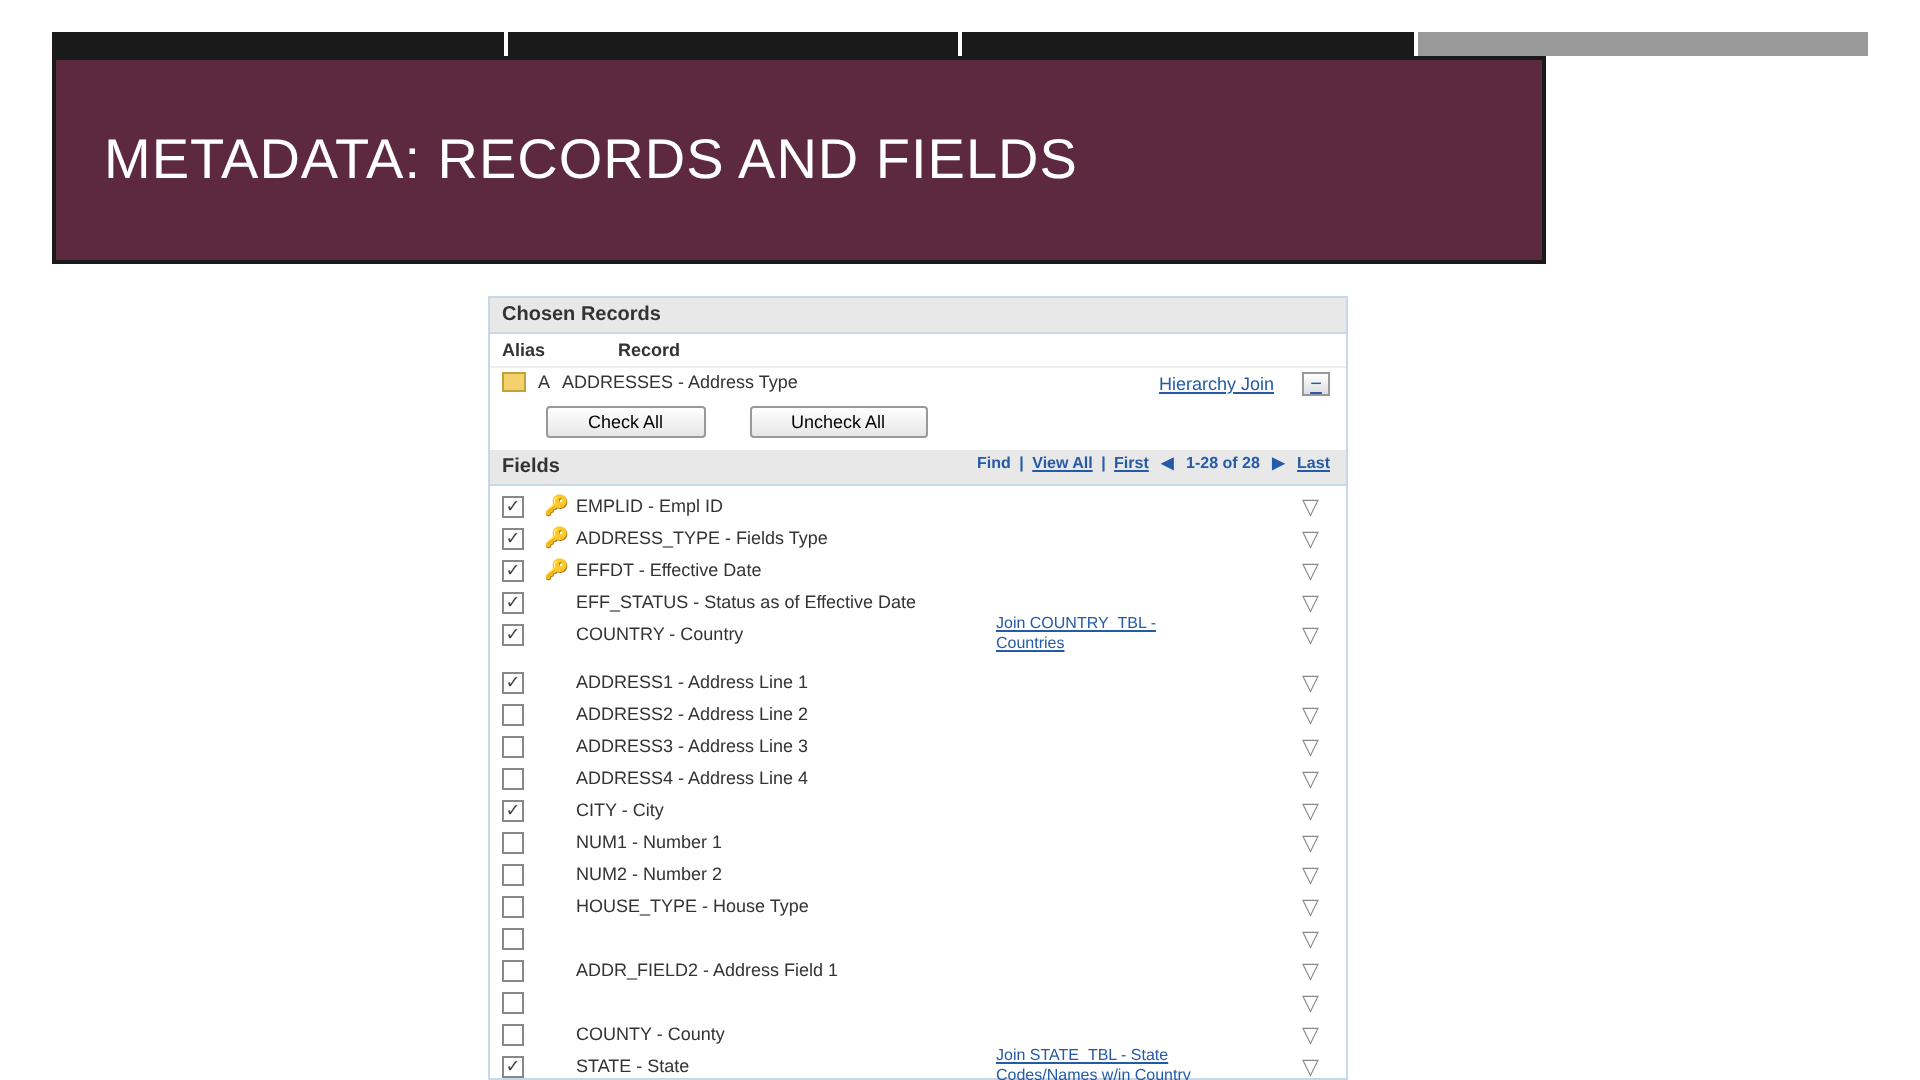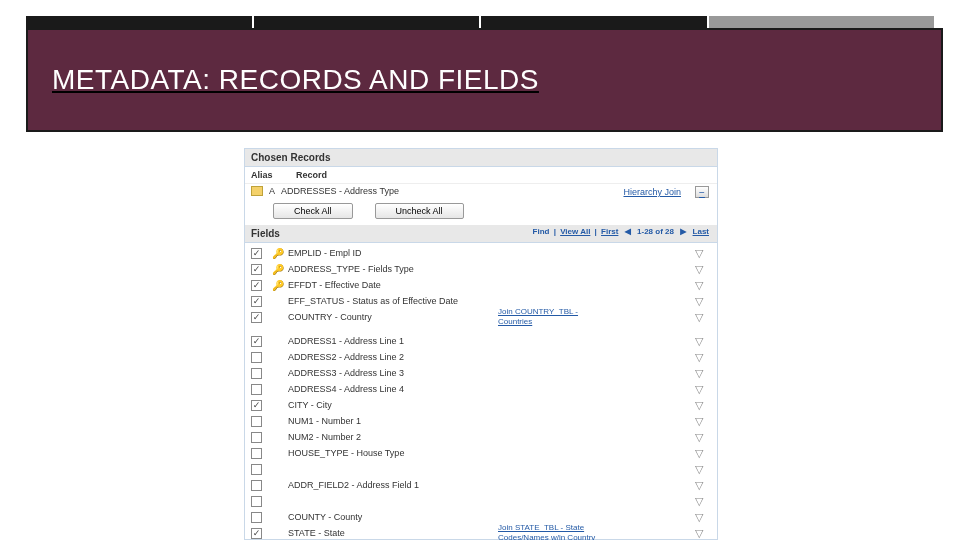--- a/index.html
+++ b/index.html
@@ -1,24 +1,24 @@
 <!DOCTYPE html>
 <html><head>
 <meta charset="utf-8">
 <style>
   * { box-sizing: border-box; margin: 0; padding: 0; }
   body { width: 960px; height: 540px; background: #fff; font-family: Arial, sans-serif; overflow: hidden; }
   .accent-bar { position: absolute; top: 16px; left: 26px; width: 908px; height: 12px; display: flex; gap: 2px; }
   .accent-seg { flex: 1; background: #1a1a1a; }
   .accent-seg.light { background: #999; }
-  .title-band { position: absolute; top: 28px; left: 26px; width: 917px; height: 104px; background: #5d2940; border: 2px solid #1a1a1a; display: flex; align-items: center; padding-left: 24px; text-decoration: underline; }
+  .title-band { position: absolute; top: 28px; left: 26px; width: 747px; height: 104px; background: #5d2940; border: 2px solid #1a1a1a; display: flex; align-items: center; padding-left: 24px; }
   .title-band h1 { color: #fff; font-size: 28px; font-weight: 400; letter-spacing: 0.5px; }
-  .panel { position: absolute; top: 148px; left: 244px; width: 474px; height: 392px; background: #fff; border: 1px solid #c9d8e8; font-size: 9px; color: #333; }
+  .panel { position: absolute; top: 148px; left: 244px; width: 430px; height: 392px; background: #fff; border: 1px solid #c9d8e8; font-size: 9px; color: #333; }
   .sec-header { background: #e8e8e8; border-bottom: 1px solid #c9d8e8; padding: 3px 6px; font-size: 10px; font-weight: bold; }
-  .alias-row { display: flex; align-items: center; gap: 3px; padding: 3px 6px; border-bottom: 1px solid #eee; }
+  .alias-row { display: flex; align-items: center; gap: 16px; padding: 3px 6px; border-bottom: 1px solid #eee; }
   .alias-row .col1 { width: 42px; font-weight: bold; }
   .alias-row .col2 { font-weight: bold; }
   .record-row { display: flex; align-items: center; gap: 6px; padding: 2px 6px 4px 6px; position: relative; }
   .folder-icon { width: 12px; height: 10px; background: #f4d16a; border: 1px solid #bfa23a; display: inline-block; }
   .btns { display: flex; gap: 22px; padding: 3px 6px 6px 28px; align-items: flex-end; }
   .btn { background: linear-gradient(#fff,#e6e6e6); border: 1px solid #999; border-radius: 2px; padding: 2px 20px; font-size: 9px; cursor: pointer; }
   .hier-link { position: absolute; right: 8px; top: 2px; color: #245aa6; text-decoration: underline; font-size: 9px; display: flex; align-items: center; gap: 14px; }
   .pager { position: absolute; right: 6px; top: 2px; font-size: 8px; color: #245aa6; }
   .pager span { margin: 0 2px; }
   .fields-hdr { position: relative; }

